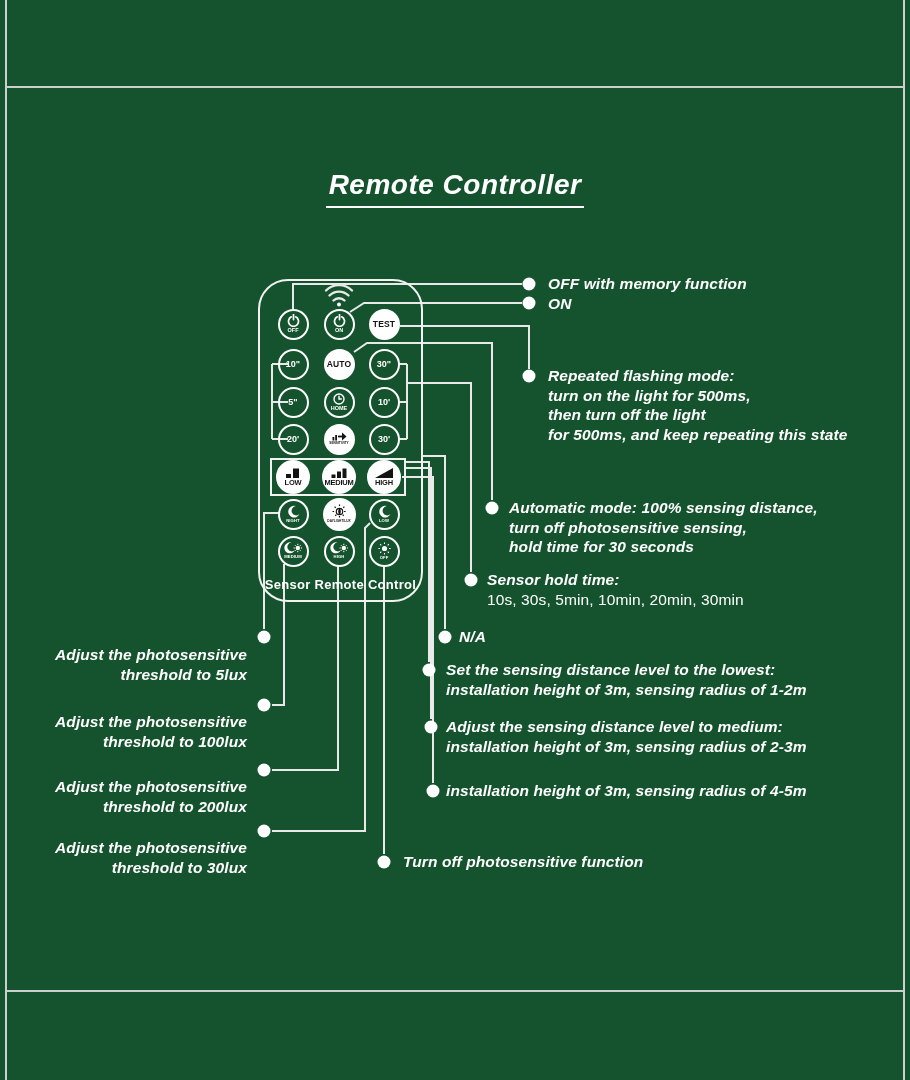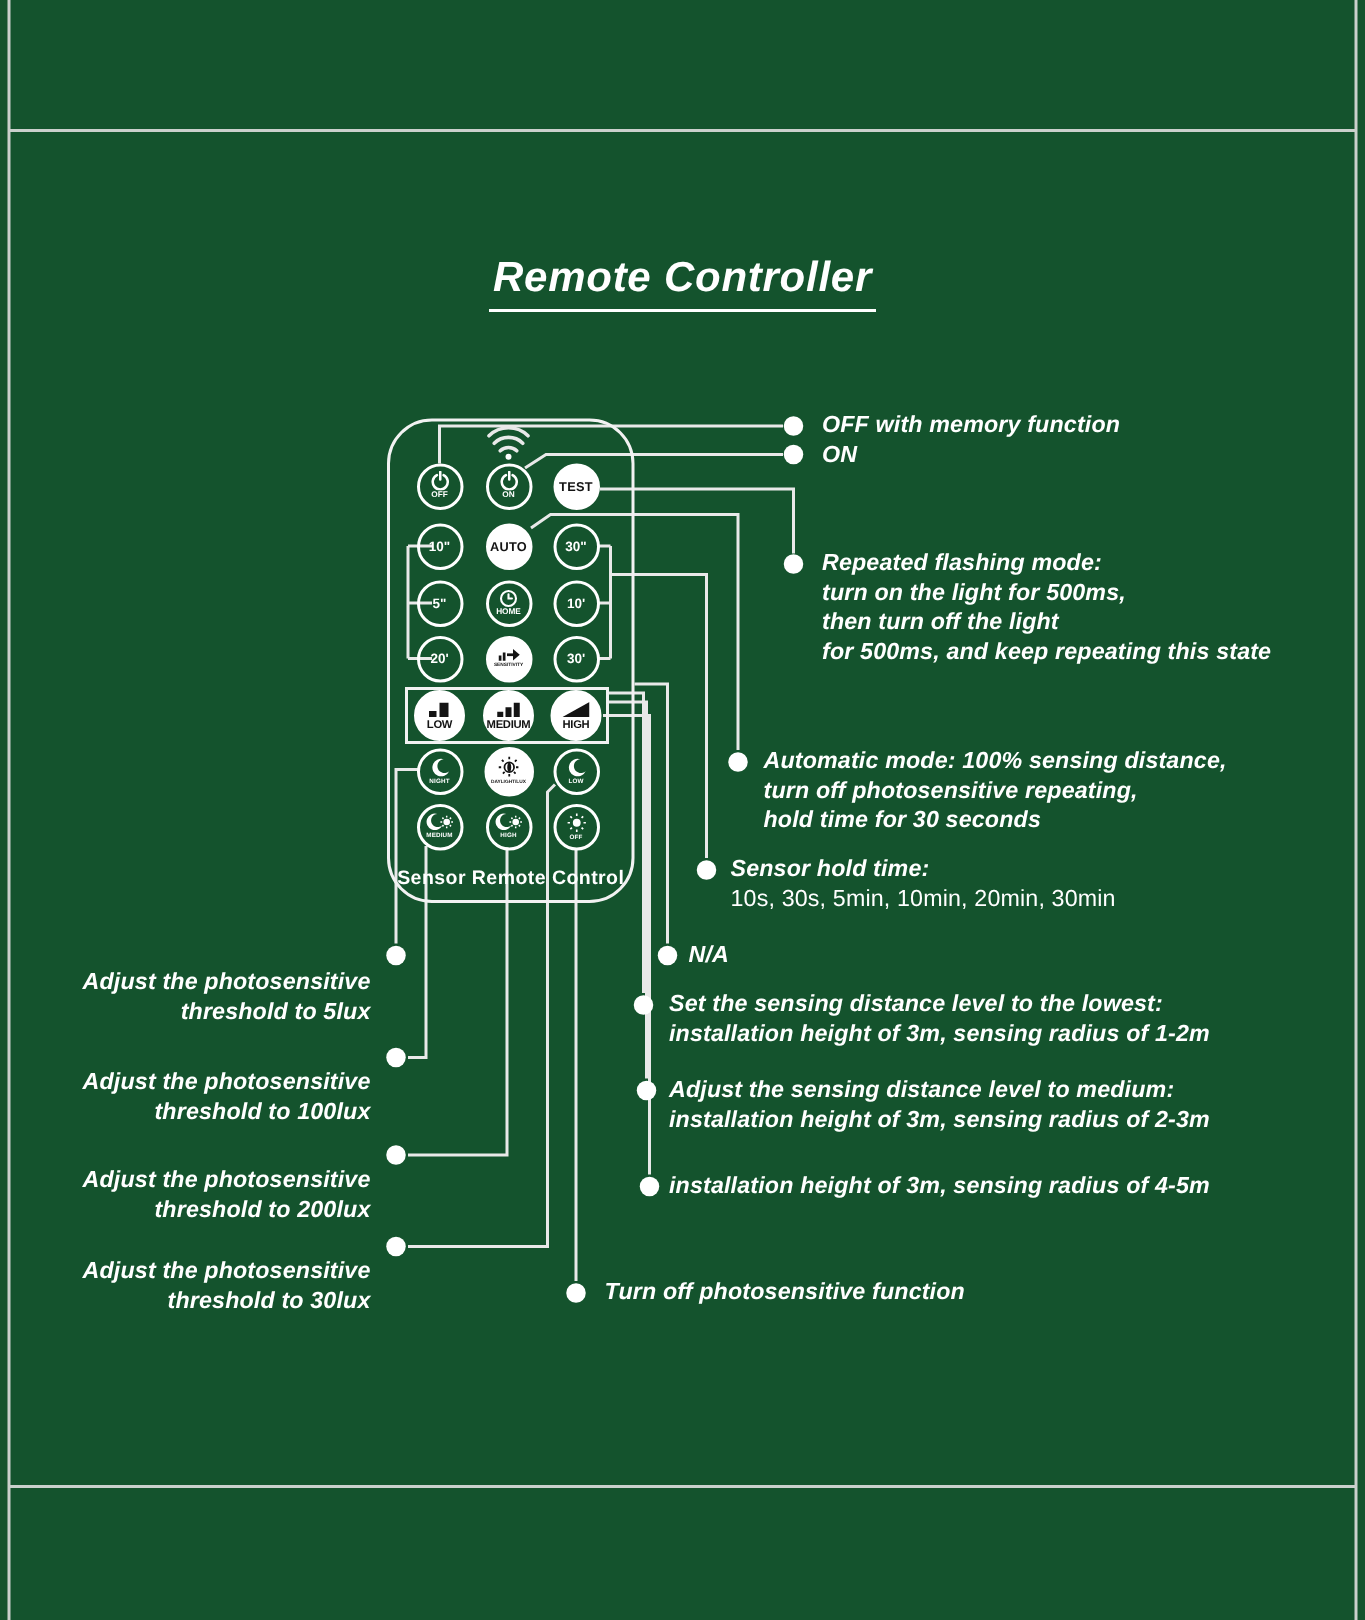--- a/index.html
+++ b/index.html
@@ -249,21 +249,21 @@
     <div>ON</div>
   </div>
   <div class="ann" style="left:548px;top:366px">
     <div>Repeated flashing mode:</div>
     <div>turn on the light for 500ms,</div>
     <div>then turn off the light</div>
     <div>for 500ms, and keep repeating this state</div>
   </div>
   <div class="ann" style="left:509px;top:498px">
     <div>Automatic mode: 100% sensing distance,</div>
-    <div>turn off photosensitive repeating,</div>
+    <div>turn off photosensitive sensing,</div>
     <div>hold time for 30 seconds</div>
   </div>
   <div class="ann" style="left:487px;top:570px">
     <div>Sensor hold time:</div>
     <div class="detail">10s, 30s, 5min, 10min, 20min, 30min</div>
   </div>
   <div class="ann" style="left:459px;top:627px">
     <div>N/A</div>
   </div>
   <div class="ann" style="left:446px;top:660px">

